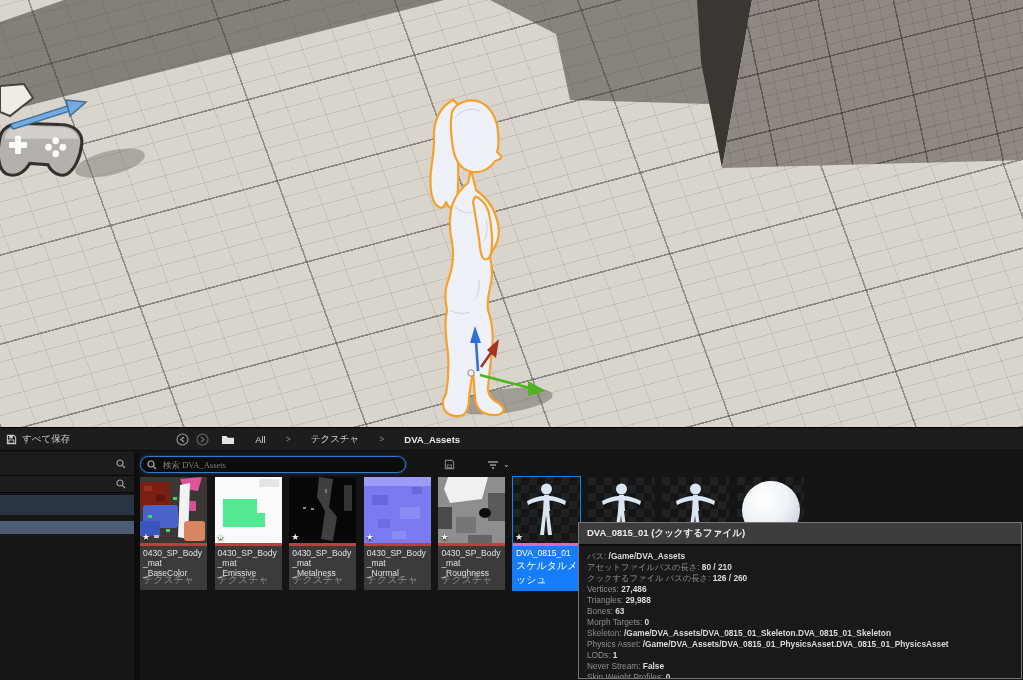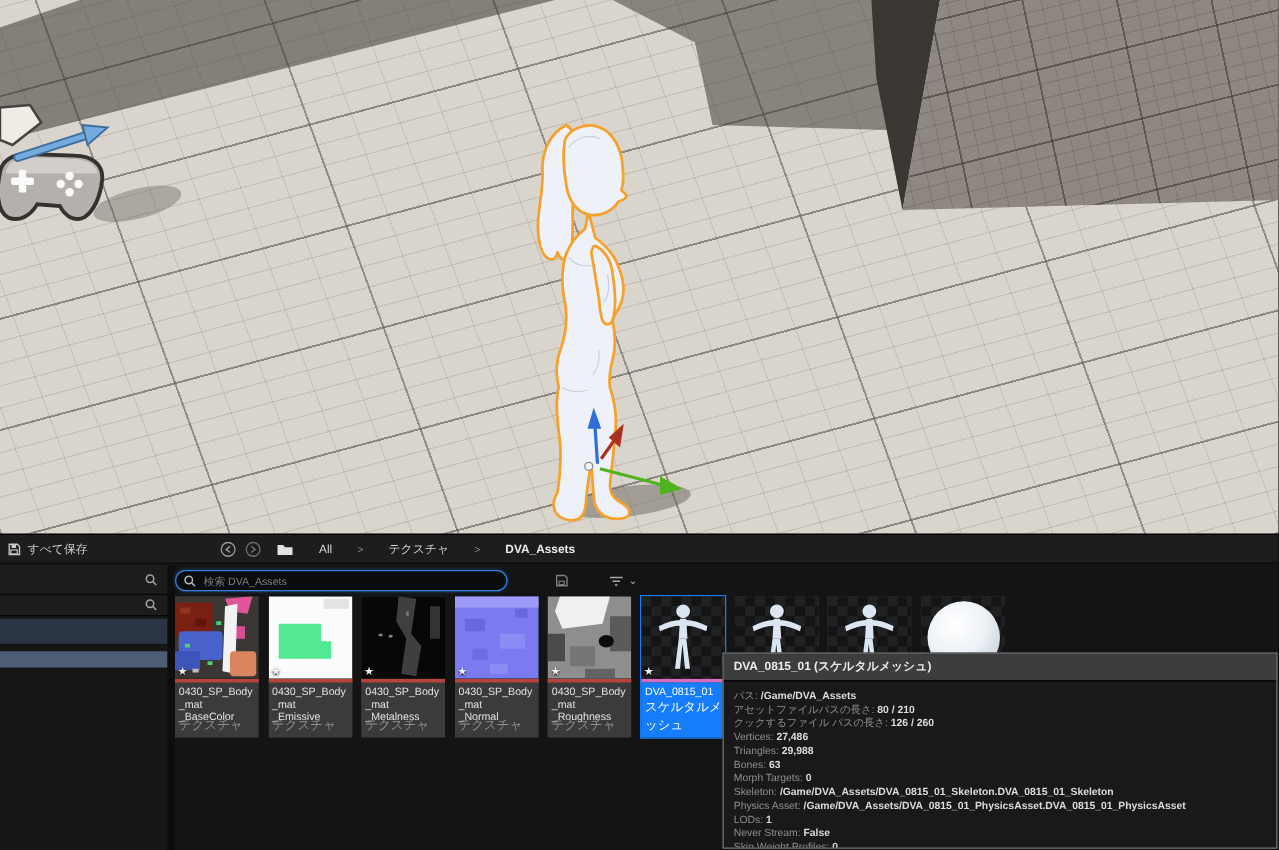--- a/index.html
+++ b/index.html
@@ -45,21 +45,21 @@
   .side-rowA{height:20px;background:#2b3442;margin-top:2px;}
   .side-rowB{height:13px;background:#4d5d73;margin-top:6px;}
   .v-divider{position:absolute;left:134px;top:0;width:6px;height:228px;background:#0d0d0d;}
 
   .main-area{position:absolute;left:140px;top:0;width:883px;height:228px;background:#141414;}
   .search-row{height:25px;display:flex;align-items:center;}
   .search-pill{width:252px;height:15px;margin-left:0;border-radius:9px;background:#0c0c0c;
                border:1px solid #2e7cd6;box-shadow:0 0 3px rgba(45,125,220,.55);
                display:flex;align-items:center;padding:0 6px;gap:4px;}
   .search-pill input{flex:1;background:none;border:none;outline:none;color:#bdbdbd;font-size:8.5px;
-                     font-family:Liberation Sans, sans-serif;}
+                     font-family:Liberation Serif, serif;}
   .search-pill input::placeholder{color:#7d7d7d;}
   .sr-ico{margin-left:38px;opacity:.8;} .sr-ico2{margin-left:32px;opacity:.9;} .sr-chev{margin-left:4px;color:#bbb;font-size:8px;}
 
   .grid-row{display:flex;gap:7.6px;align-items:flex-start;}
   .tile{width:67px;background:#3b3b3b;position:relative;flex:0 0 auto;}
   .thumb{width:67px;height:66px;position:relative;overflow:hidden;background:#202020;}
   .checker{background:repeating-conic-gradient(#141414 0% 25%, #1f2123 0% 50%);background-size:16px 16px;}
   .bar{height:3px;} .bar.texture{background:#B8433C;} .bar.skel{background:#D66BC0;}
   .foot{height:44px;position:relative;padding:2px 3px 0;box-sizing:border-box;}
   .name{font-size:8.5px;line-height:10px;color:#e2e2e2;word-break:break-all;}
@@ -386,21 +386,21 @@
             <div class="name"><span></span></div>
             <div class="type"></div>
           </div>
         </div>
 
       </div>
     </div>
   </div>
 
   <div class="tooltip">
-    <div class="tt-header">DVA_0815_01 (スケルタルメッシュ)</div>
+    <div class="tt-header">DVA_0815_01 (クックするファイル)</div>
     <div class="tt-body">
       <div><span class="tt-label">パス</span><span class="tt-value">/Game/DVA_Assets</span></div>
       <div><span class="tt-label">アセットファイルパスの長さ</span><span class="tt-value">80 / 210</span></div>
       <div><span class="tt-label">クックするファイル パスの長さ</span><span class="tt-value">126 / 260</span></div>
       <div><span class="tt-label">Vertices</span><span class="tt-value">27,486</span></div>
       <div><span class="tt-label">Triangles</span><span class="tt-value">29,988</span></div>
       <div><span class="tt-label">Bones</span><span class="tt-value">63</span></div>
       <div><span class="tt-label">Morph Targets</span><span class="tt-value">0</span></div>
       <div><span class="tt-label">Skeleton</span><span class="tt-value">/Game/DVA_Assets/DVA_0815_01_Skeleton.DVA_0815_01_Skeleton</span></div>
       <div><span class="tt-label">Physics Asset</span><span class="tt-value">/Game/DVA_Assets/DVA_0815_01_PhysicsAsset.DVA_0815_01_PhysicsAsset</span></div>

